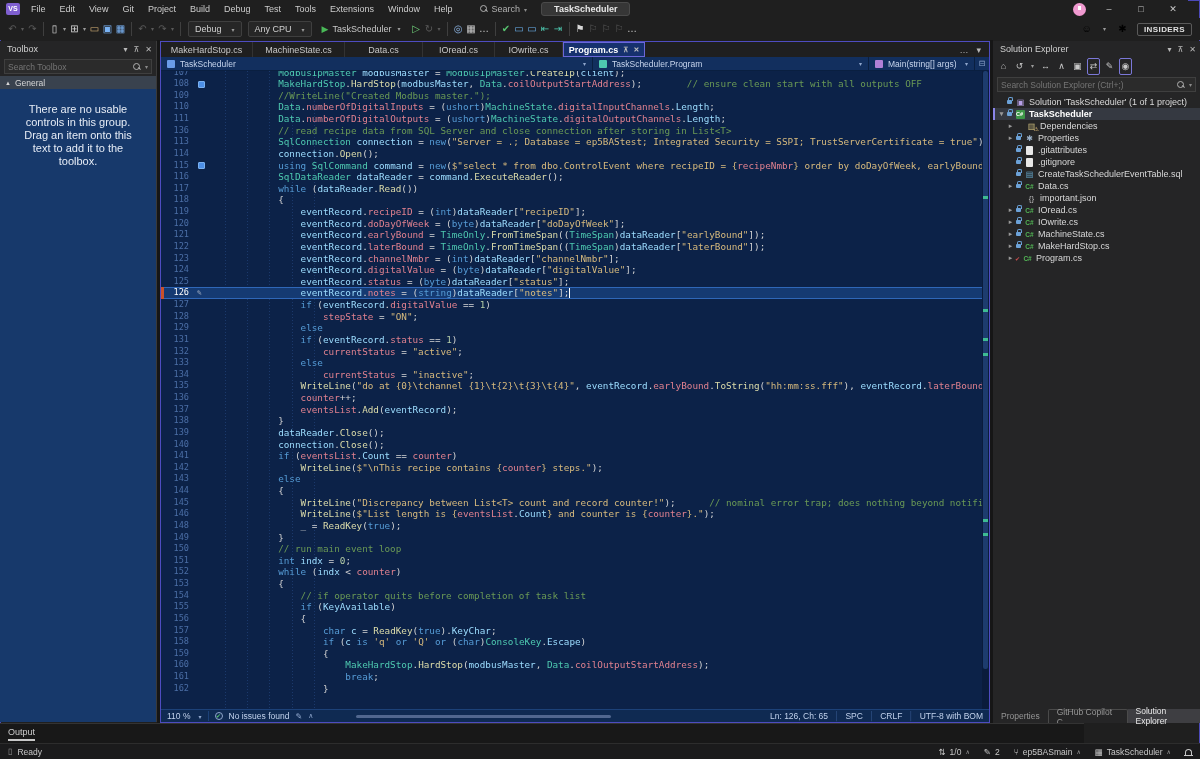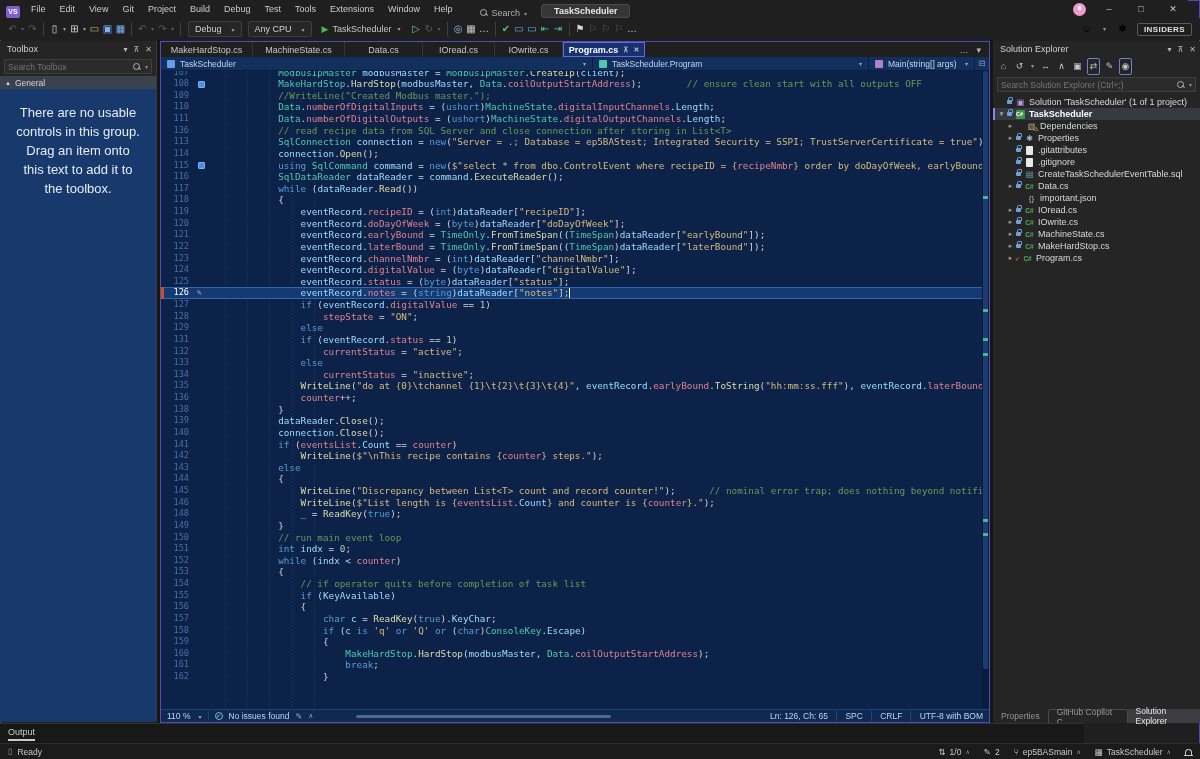--- a/index.html
+++ b/index.html
@@ -3,21 +3,21 @@
 <meta charset="utf-8">
 <style>
   * { margin:0; padding:0; box-sizing:border-box; }
   html,body { width:1200px; height:759px; overflow:hidden; background:#1f1f1f;
     font-family:"Liberation Sans", sans-serif; }
   .app { position:relative; width:1200px; height:759px; background:#1f1f1f;
     box-shadow: inset 0 0 0 1px #4b49b8; }
 
   
   .titlebar { position:absolute; left:0; top:0; width:1188px; height:18px;
-    background:#1f1f1f; display:flex; align-items:flex-end; font-size:9px; color:#cccccc; }
+    background:#1f1f1f; display:flex; align-items:center; font-size:9px; color:#cccccc; }
   .vs-logo { width:14px; height:12px; margin:0 4px 0 6px; background:#7f5fd0;
     border-radius:2px; color:#fff; font-size:7px; font-weight:bold; text-align:center; line-height:12px; }
   .menu-item { padding:0 7px; line-height:18px; cursor:default; }
   .tb-search { display:flex; align-items:center; gap:4px; color:#b0b0b0; margin-left:14px; padding:0 6px; }
   .title-pill { background:#363636; border:1px solid #4a4a4a; border-radius:3px;
     padding:1px 12px; color:#e8e8e8; font-weight:bold; margin-left:8px; }
   .tb-right { position:absolute; right:6px; top:0; height:18px; display:flex; align-items:center; gap:14px; }
   .avatar { width:13px; height:13px; border-radius:50%;
     background:radial-gradient(circle at 50% 40%, #ffffff 0 2px, #f09ad0 2px 60%, #e87ec2 100%); }
   .winbtn { color:#c8c8c8; font-size:9px; width:18px; text-align:center; }
@@ -48,22 +48,22 @@
   .panel-head { height:16px; display:flex; align-items:center; font-size:9px; color:#d0d0d0;
     padding:0 4px 0 7px; }
   .panel-head .sp { flex:1; }
   .phico { color:#b8b8b8; font-size:8px; margin-left:6px; }
   .searchbox { margin:2px 4px; height:15px; background:#2b2b2b; border:1px solid #3f3f3f;
     display:flex; align-items:center; padding:0 3px; }
   .searchbox input { flex:1; background:transparent; border:none; outline:none; color:#c8c8c8;
     font-size:8.5px; font-family:"Liberation Sans",sans-serif; min-width:0; }
   .group-head { height:13px; background:#39424e; color:#d8d8d8; font-size:8.5px;
     display:flex; align-items:center; padding:0 5px; gap:4px; }
-  .toolbox-body { flex:1; background:#17396b; color:#e6ecf6; font-size:13px;
-    padding:14px 16px; text-align:center; line-height:19px; }
+  .toolbox-body { flex:1; background:#17396b; color:#e6ecf6; font-size:11px;
+    padding:14px 16px; text-align:center; line-height:13px; }
 
   
   .editor-col { position:absolute; left:160px; top:1px; width:830px; height:682px;
     border:1px solid #4e4cc0; background:#0c2248; display:flex; flex-direction:column; }
   .doc-tabs { height:15px; background:#1f1f1f; display:flex; align-items:stretch; font-size:9px; }
   .dtab { display:flex; align-items:center; justify-content:center; gap:5px; color:#c8c8c8;
     border-right:1px solid #333; padding:0 8px; }
   .dtab.active { background:#16316e; border:1px solid #6a67d8; color:#ffffff; font-weight:bold; }
   .dtab .tico { font-size:7px; color:#c0c0c0; }
   .tabs-right { margin-left:auto; display:flex; align-items:center; gap:8px; color:#b8b8b8; padding-right:8px; }
@@ -350,20 +350,21 @@
             <div class="crow cur"><span class="modbar"></span><span class="ln">126</span><span class="gslot"><span class="pencil">✎</span></span><span class="ctext"><span class="tok-p">                </span><span class="tok-v">eventRecord</span><span class="tok-p">.</span><span class="tok-f">notes</span><span class="tok-p"> = (</span><span class="tok-k">string</span><span class="tok-p">)</span><span class="tok-v">dataReader</span><span class="tok-p">[</span><span class="tok-s">"notes"</span><span class="tok-p">];</span><span class="caret"></span></span></div>
             <div class="crow"><span class="ln">127</span><span class="gslot"></span><span class="ctext"><span class="tok-p">                </span><span class="tok-k">if</span><span class="tok-p"> (</span><span class="tok-v">eventRecord</span><span class="tok-p">.</span><span class="tok-f">digitalValue</span><span class="tok-p"> == </span><span class="tok-n">1</span><span class="tok-p">)</span></span></div>
             <div class="crow"><span class="ln">128</span><span class="gslot"></span><span class="ctext"><span class="tok-p">                    </span><span class="tok-f">stepState</span><span class="tok-p"> = </span><span class="tok-s">"ON"</span><span class="tok-p">;</span></span></div>
             <div class="crow"><span class="ln">129</span><span class="gslot"></span><span class="ctext"><span class="tok-p">                </span><span class="tok-k">else</span></span></div>
             <div class="crow"><span class="ln">131</span><span class="gslot"></span><span class="ctext"><span class="tok-p">                </span><span class="tok-k">if</span><span class="tok-p"> (</span><span class="tok-v">eventRecord</span><span class="tok-p">.</span><span class="tok-f">status</span><span class="tok-p"> == </span><span class="tok-n">1</span><span class="tok-p">)</span></span></div>
             <div class="crow"><span class="ln">132</span><span class="gslot"></span><span class="ctext"><span class="tok-p">                    </span><span class="tok-f">currentStatus</span><span class="tok-p"> = </span><span class="tok-s">"active"</span><span class="tok-p">;</span></span></div>
             <div class="crow"><span class="ln">133</span><span class="gslot"></span><span class="ctext"><span class="tok-p">                </span><span class="tok-k">else</span></span></div>
             <div class="crow"><span class="ln">134</span><span class="gslot"></span><span class="ctext"><span class="tok-p">                    </span><span class="tok-f">currentStatus</span><span class="tok-p"> = </span><span class="tok-s">"inactive"</span><span class="tok-p">;</span></span></div>
             <div class="crow"><span class="ln">135</span><span class="gslot"></span><span class="ctext"><span class="tok-p">                </span><span class="tok-m">WriteLine</span><span class="tok-p">(</span><span class="tok-s">"do at {0}\tchannel {1}\t{2}\t{3}\t{4}"</span><span class="tok-p">, </span><span class="tok-v">eventRecord</span><span class="tok-p">.</span><span class="tok-f">earlyBound</span><span class="tok-p">.</span><span class="tok-m">ToString</span><span class="tok-p">(</span><span class="tok-s">"hh:mm:ss.fff"</span><span class="tok-p">), </span><span class="tok-v">eventRecord</span><span class="tok-p">.</span><span class="tok-f">laterBound</span><span class="tok-p">.</span></span></div>
             <div class="crow"><span class="ln">136</span><span class="gslot"></span><span class="ctext"><span class="tok-p">                </span><span class="tok-f">counter</span><span class="tok-p">++;</span></span></div>
+            <div class="crow"><span class="ln">137</span><span class="gslot"></span><span class="ctext"><span class="tok-p">                </span><span class="tok-f">eventsList</span><span class="tok-p">.</span><span class="tok-m">Add</span><span class="tok-p">(</span><span class="tok-v">eventRecord</span><span class="tok-p">);</span></span></div>
             <div class="crow"><span class="ln">138</span><span class="gslot"></span><span class="ctext"><span class="tok-p">            }</span></span></div>
             <div class="crow"><span class="ln">139</span><span class="gslot"></span><span class="ctext"><span class="tok-p">            </span><span class="tok-v">dataReader</span><span class="tok-p">.</span><span class="tok-m">Close</span><span class="tok-p">();</span></span></div>
             <div class="crow"><span class="ln">140</span><span class="gslot"></span><span class="ctext"><span class="tok-p">            </span><span class="tok-v">connection</span><span class="tok-p">.</span><span class="tok-m">Close</span><span class="tok-p">();</span></span></div>
             <div class="crow"><span class="ln">141</span><span class="gslot"></span><span class="ctext"><span class="tok-p">            </span><span class="tok-k">if</span><span class="tok-p"> (</span><span class="tok-f">eventsList</span><span class="tok-p">.</span><span class="tok-v">Count</span><span class="tok-p"> == </span><span class="tok-f">counter</span><span class="tok-p">)</span></span></div>
             <div class="crow"><span class="ln">142</span><span class="gslot"></span><span class="ctext"><span class="tok-p">                </span><span class="tok-m">WriteLine</span><span class="tok-p">(</span><span class="tok-s">$"\nThis recipe contains {</span><span class="tok-f">counter</span><span class="tok-s">} steps."</span><span class="tok-p">);</span></span></div>
             <div class="crow"><span class="ln">143</span><span class="gslot"></span><span class="ctext"><span class="tok-p">            </span><span class="tok-k">else</span></span></div>
             <div class="crow"><span class="ln">144</span><span class="gslot"></span><span class="ctext"><span class="tok-p">            {</span></span></div>
             <div class="crow"><span class="ln">145</span><span class="gslot"></span><span class="ctext"><span class="tok-p">                </span><span class="tok-m">WriteLine</span><span class="tok-p">(</span><span class="tok-s">"Discrepancy between List&lt;T&gt; count and record counter!"</span><span class="tok-p">);      </span><span class="tok-c">// nominal error trap; does nothing beyond notification</span></span></div>
             <div class="crow"><span class="ln">146</span><span class="gslot"></span><span class="ctext"><span class="tok-p">                </span><span class="tok-m">WriteLine</span><span class="tok-p">(</span><span class="tok-s">$"List length is {</span><span class="tok-f">eventsList</span><span class="tok-p">.</span><span class="tok-v">Count</span><span class="tok-s">} and counter is {</span><span class="tok-f">counter</span><span class="tok-s">}."</span><span class="tok-p">);</span></span></div>
             <div class="crow"><span class="ln">148</span><span class="gslot"></span><span class="ctext"><span class="tok-p">                _ = </span><span class="tok-m">ReadKey</span><span class="tok-p">(</span><span class="tok-k">true</span><span class="tok-p">);</span></span></div>

